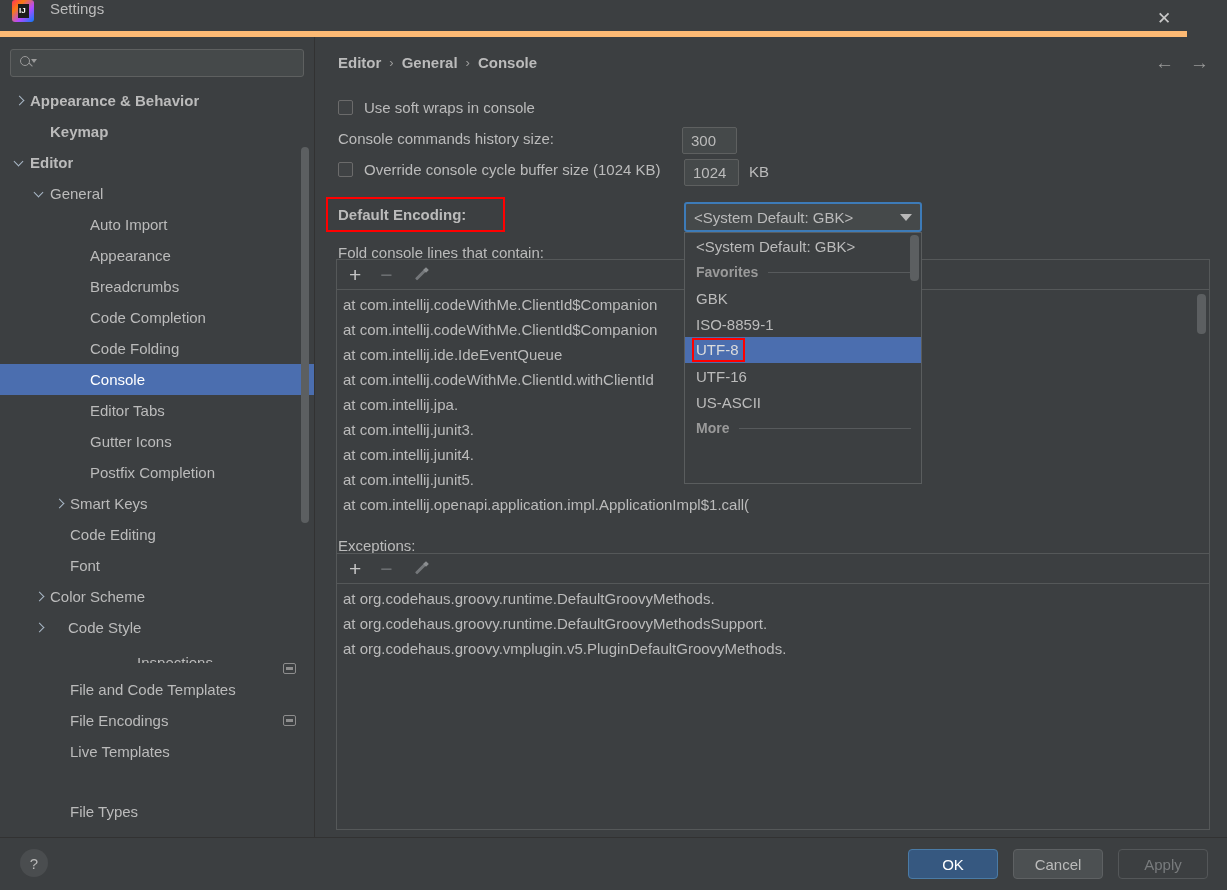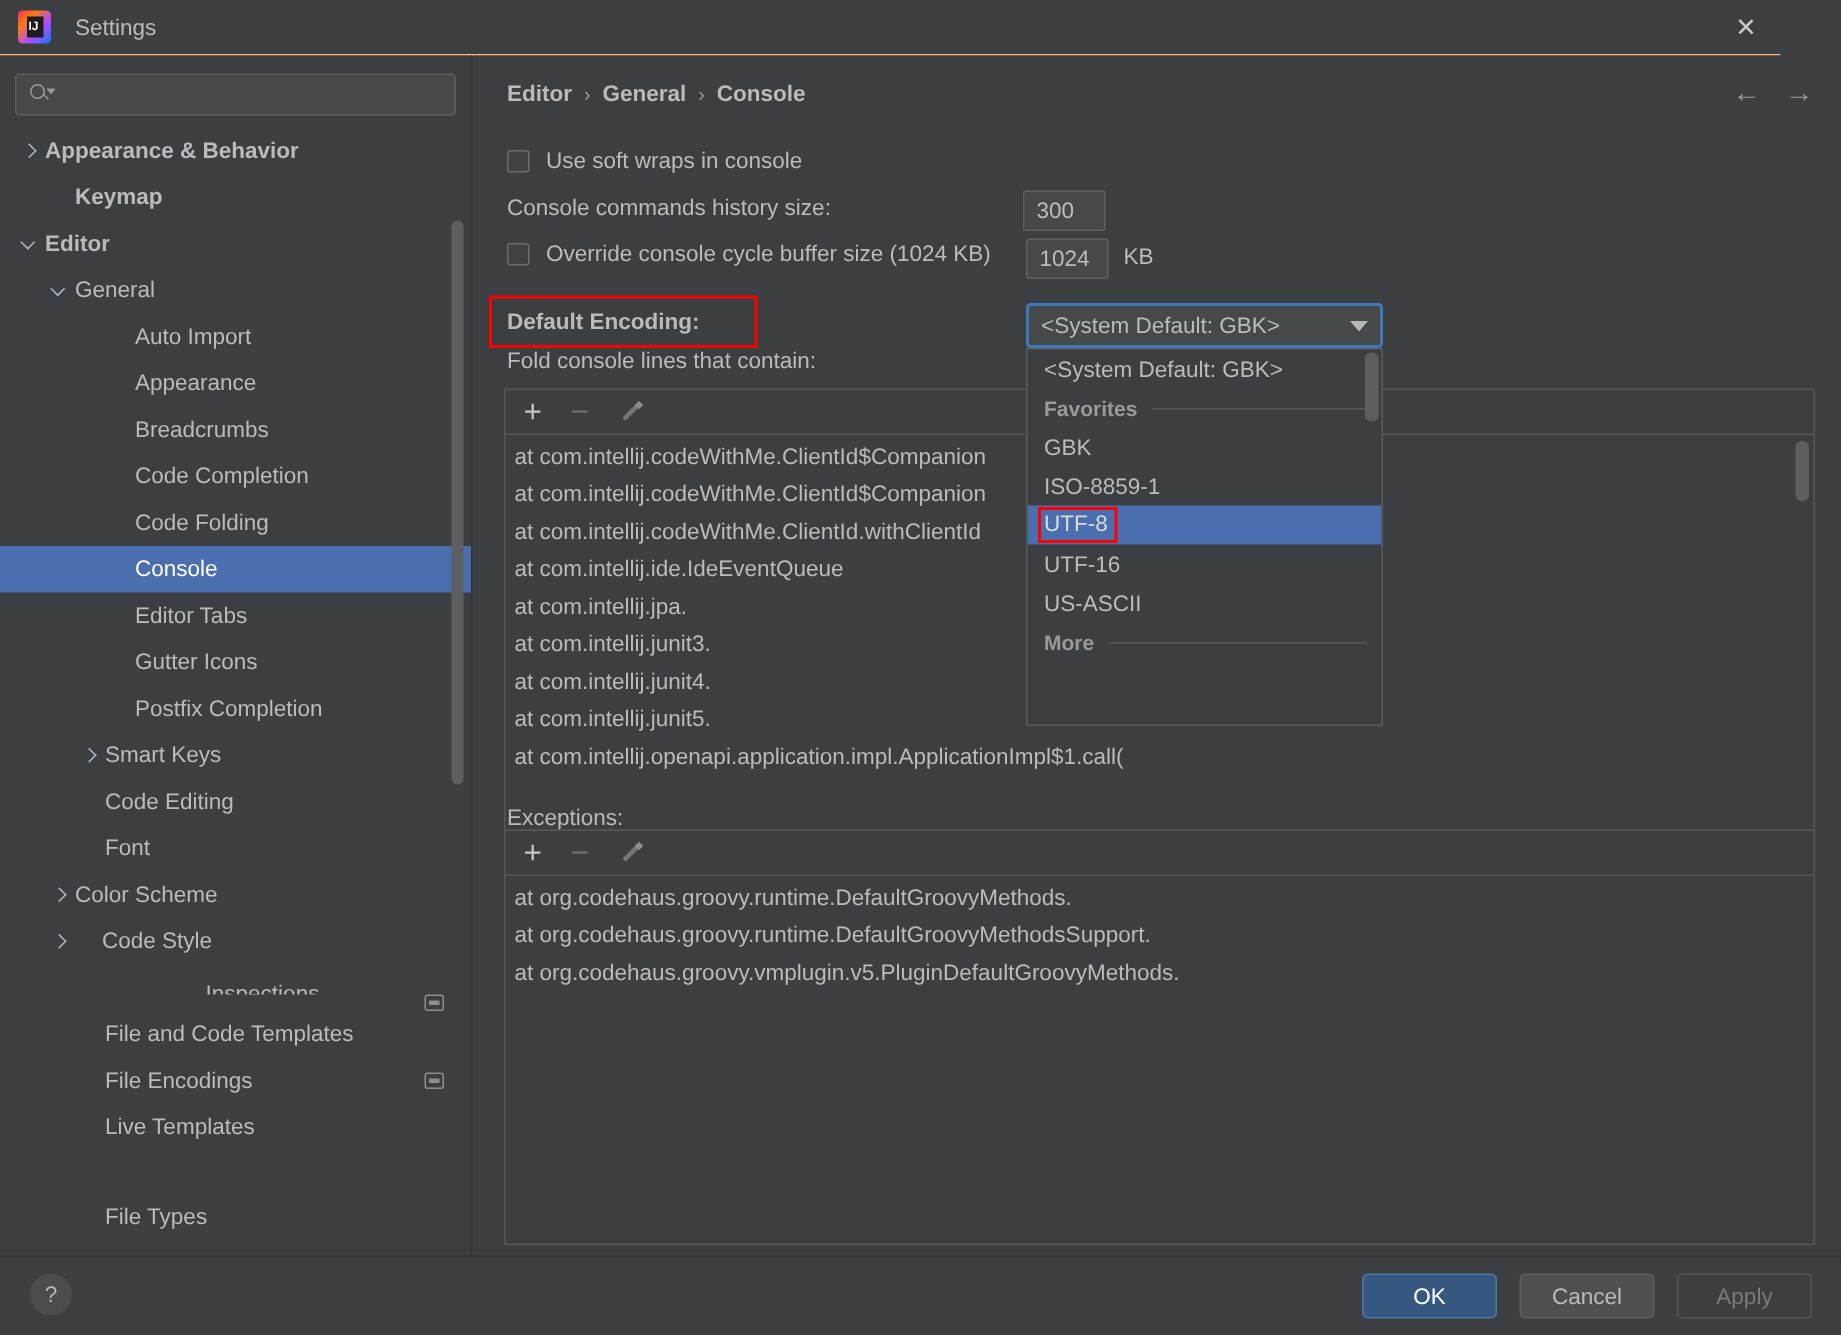--- a/index.html
+++ b/index.html
@@ -13,22 +13,22 @@
     position: relative;
     width: 1227px; height: 890px;
     background: #3c3f41;
   }
 
   
   .titlebar {
     position: absolute; top: 0; left: 0;
     width: 1187px; height: 37px;
     background: #3c3f41;
-    border-bottom: 1px solid #fdba74;
-    display: flex; align-items: center;
+    border-bottom: 6px solid #fdba74;
+    display: flex; 
   }
   .ij-logo {
     width: 22px; height: 22px; margin-left: 12px;
     border-radius: 3px; position: relative; overflow: hidden;
     background: linear-gradient(135deg,#fe315d 0%,#f97a12 28%,#b24aff 62%,#087cfa 100%);
   }
   .ij-logo::after {
     content: ""; position: absolute; left: 6px; top: 4px;
     width: 11px; height: 14px; background: #1d1d1d;
   }
@@ -443,33 +443,33 @@
         </div>
         <div class="dd-item">
           <span class="dd-text">US-ASCII</span>
         </div>
         <div class="dd-header">
           <span>More</span>
           <span class="line"></span>
         </div>
       </div>
 
-    <span class="lbl" style="position:absolute; left:22px; top:195px;">Fold console lines that contain:</span>
+    <span class="lbl" style="position:absolute; left:22px; top:207px;">Fold console lines that contain:</span>
 
     <div class="panel" style="left:20px; top:222px; width:874px; height:295px;">
       <div class="panel-toolbar">
         <span class="tb-plus">+</span>
         <span class="tb-minus">−</span>
         <span class="tb-pencil"></span>
       </div>
       <div class="list-rows" id="fold-list">
           <div class="list-row">at com.intellij.codeWithMe.ClientId$Companion</div>
           <div class="list-row">at com.intellij.codeWithMe.ClientId$Companion</div>
+          <div class="list-row">at com.intellij.ide.IdeEventQueue</div>
           <div class="list-row">at com.intellij.codeWithMe.ClientId.withClientId</div>
-          <div class="list-row">at com.intellij.ide.IdeEventQueue</div>
           <div class="list-row">at com.intellij.jpa.</div>
           <div class="list-row">at com.intellij.junit3.</div>
           <div class="list-row">at com.intellij.junit4.</div>
           <div class="list-row">at com.intellij.junit5.</div>
           <div class="list-row">at com.intellij.openapi.application.impl.ApplicationImpl$1.call(</div>
         </div>
       <div class="panel-scroll"></div>
     </div>
 
     <span class="lbl" style="position:absolute; left:22px; top:500px;">Exceptions:</span>

